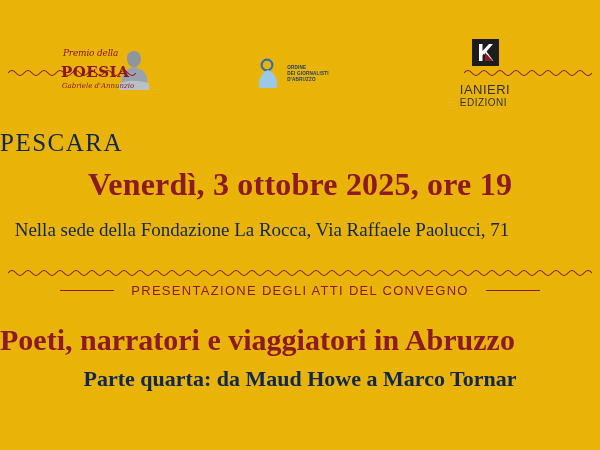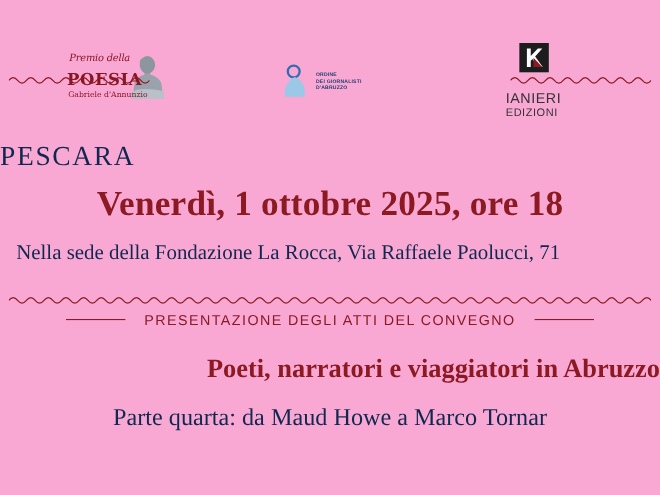--- a/index.html
+++ b/index.html
@@ -10,21 +10,21 @@
     width: 600px;
     height: 450px;
     background: #ffffff;
     font-family: "Liberation Serif", serif;
     overflow: hidden;
   }
   .poster {
     position: relative;
     width: 600px;
     height: 450px;
-    background: #f9a8d4;
+    background: #eab308;
     box-sizing: border-box;
   }
 
   
   .logos {
     position: absolute;
     top: 48px;
     left: 0;
     width: 600px;
     height: 52px;
@@ -64,20 +64,21 @@
     font-weight: bold;
     font-size: 15px;
     color: #8a1622;
     letter-spacing: 0.5px;
   }
   .logo-poesia .sub {
     position: absolute;
     top: 33px;
     left: 1px;
     font-family: "DejaVu Serif", serif;
+    font-style: italic;
     font-size: 7px;
     color: #8a1622;
   }
   .logo-poesia .silhouette {
     position: absolute;
     right: 0px;
     top: 1px;
     width: 40px;
     height: 44px;
   }
@@ -212,35 +213,35 @@
     background: #8b1a23;
   }
   .kicker-rule-left { left: 60px; width: 54px; }
   .kicker-rule-right { right: 60px; width: 54px; }
 
   .title {
     position: absolute;
     top: 323px;
     left: 0;
     width: 600px;
-    text-align: right;
-    font-family: "Liberation Serif", serif;
-    font-weight: bold;
-    font-size: 24px;
+    text-align: left;
+    font-family: "Liberation Serif", serif;
+    font-weight: bold;
+    font-size: 30px;
     color: #8b1a23;
     letter-spacing: 0px;
   }
   .subtitle {
     position: absolute;
     top: 366px;
     left: 0;
     width: 600px;
     text-align: center;
     font-family: "Liberation Serif", serif;
-    font-weight: normal;
+    font-weight: bold;
     font-size: 22px;
     color: #10284f;
   }
 </style>
 </head>
 <body>
 
 <div class="poster">
 
   <div class="logos">
@@ -285,21 +286,21 @@
     <path d="M0 5 Q4 0 8 5 T16 5 T24 5 T32 5 T40 5 T48 5 T56 5 T64 5 T72 5 T80 5 T88 5 T96 5 T104 5 T112 5 T120 5 T128 5" fill="none" stroke="#8b1a23" stroke-width="1.1"></path>
   </svg>
   <svg class="wave wave-right" viewBox="0 0 128 10" preserveAspectRatio="none">
     <path d="M0 5 Q4 0 8 5 T16 5 T24 5 T32 5 T40 5 T48 5 T56 5 T64 5 T72 5 T80 5 T88 5 T96 5 T104 5 T112 5 T120 5 T128 5" fill="none" stroke="#8b1a23" stroke-width="1.1"></path>
   </svg>
   <svg class="wave wave-full" viewBox="0 0 584 10" preserveAspectRatio="none">
     <path d="M0 5 Q4 0 8 5 T16 5 T24 5 T32 5 T40 5 T48 5 T56 5 T64 5 T72 5 T80 5 T88 5 T96 5 T104 5 T112 5 T120 5 T128 5 T136 5 T144 5 T152 5 T160 5 T168 5 T176 5 T184 5 T192 5 T200 5 T208 5 T216 5 T224 5 T232 5 T240 5 T248 5 T256 5 T264 5 T272 5 T280 5 T288 5 T296 5 T304 5 T312 5 T320 5 T328 5 T336 5 T344 5 T352 5 T360 5 T368 5 T376 5 T384 5 T392 5 T400 5 T408 5 T416 5 T424 5 T432 5 T440 5 T448 5 T456 5 T464 5 T472 5 T480 5 T488 5 T496 5 T504 5 T512 5 T520 5 T528 5 T536 5 T544 5 T552 5 T560 5 T568 5 T576 5 T584 5" fill="none" stroke="#8b1a23" stroke-width="1.1"></path>
   </svg>
 
   <div class="city">PESCARA</div>
-  <div class="date">Venerdì, 1 ottobre 2025, ore 18</div>
+  <div class="date">Venerdì, 3 ottobre 2025, ore 19</div>
   <div class="venue">Nella sede della Fondazione La Rocca, Via Raffaele Paolucci, 71</div>
 
   <div class="kicker-rule kicker-rule-left"></div>
   <div class="kicker">PRESENTAZIONE DEGLI ATTI DEL CONVEGNO</div>
   <div class="kicker-rule kicker-rule-right"></div>
 
   <div class="title">Poeti, narratori e viaggiatori in Abruzzo</div>
   <div class="subtitle">Parte quarta: da Maud Howe a Marco Tornar</div>
 
 </div>

